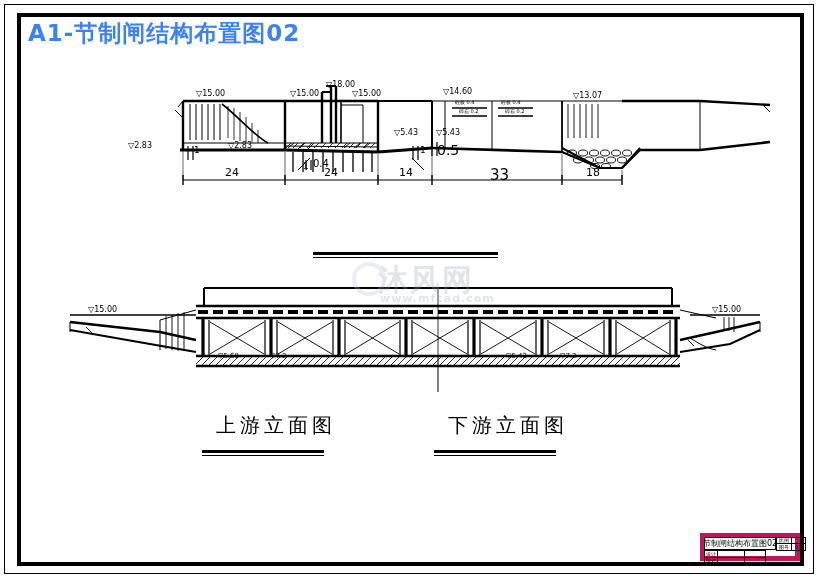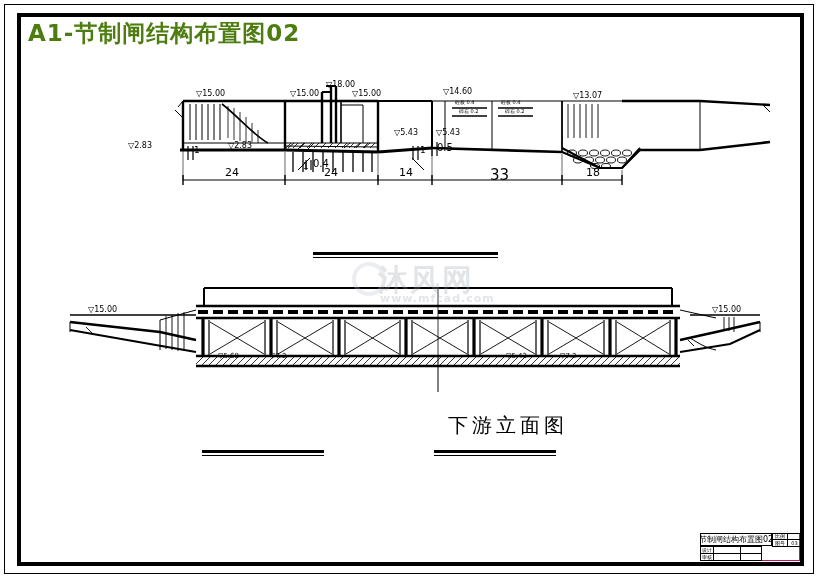--- a/index.html
+++ b/index.html
@@ -8,21 +8,21 @@
        font-family:"DejaVu Sans","Liberation Sans",sans-serif;}
   #sheet{position:relative;width:820px;height:579px;background:#fff;}
 
   
   .outer-frame{position:absolute;left:4px;top:4px;width:810px;height:570px;
                border:1px solid #000;box-sizing:border-box;}
   
   .inner-frame{position:absolute;left:17px;top:13px;width:787px;height:553px;
                border:4px solid #000;box-sizing:border-box;background:#fff;}
 
-  .title-main{position:absolute;left:28px;top:18px;color:#4d7c0f;
+  .title-main{position:absolute;left:28px;top:18px;color:#3b82f6;
               font-size:23px;font-weight:bold;letter-spacing:1px;
               font-family:"DejaVu Sans","Liberation Sans",sans-serif;
               white-space:nowrap;}
 
   svg{position:absolute;left:0;top:0;}
   .cap{position:absolute;font-size:20px;color:#000;letter-spacing:8px;
        white-space:nowrap;font-family:"DejaVu Sans",sans-serif;}
   .cap-rule{position:absolute;background:#000;}
   .cap-rule.thin{height:1px;}
   .cap-rule.thick{height:3px;}
@@ -30,21 +30,21 @@
   
   .wm{position:absolute;pointer-events:none;opacity:.28;}
   .wm-text{position:absolute;font-size:30px;font-weight:bold;color:#9aa3ad;
            letter-spacing:2px;white-space:nowrap;}
   .wm-url{position:absolute;font-size:11px;font-weight:bold;color:#9aa3ad;
           letter-spacing:1px;white-space:nowrap;}
   .wm-logo{position:absolute;width:34px;height:34px;border-radius:50%;
            border:4px solid #b9c2cc;box-sizing:border-box;}
 
   
-  .tb{position:absolute;border:1px solid #be185d;box-sizing:border-box;}
+  .tb{position:absolute;border:5px solid #be185d;box-sizing:border-box;}
   .tb-cell{position:absolute;box-sizing:border-box;border:1px solid #000;
            font-size:6px;line-height:1;color:#000;overflow:hidden;
            display:flex;align-items:center;justify-content:center;
            white-space:nowrap;}
   .tb-name{font-size:8px;letter-spacing:0px;}
   .tb-tiny{font-size:5px;}
 </style>
 </head>
 <body>
 
@@ -326,21 +326,21 @@
   <div>
     <span style="position:absolute;left:225px;top:166px;font-size:11px;">24</span>
     <span style="position:absolute;left:324px;top:166px;font-size:11px;">24</span>
     <span style="position:absolute;left:399px;top:166px;font-size:11px;">14</span>
     <span style="position:absolute;left:490px;top:166px;font-size:15px;">33</span>
     <span style="position:absolute;left:586px;top:166px;font-size:11px;">18</span>
   </div>
 
   <div>
     <span style="position:absolute;left:313px;top:158px;font-size:10px;">0.4</span>
-    <span style="position:absolute;left:437px;top:142px;font-size:10px;">0.5</span>
+    <span style="position:absolute;left:437px;top:142px;font-size:14px;">0.5</span>
     <span style="position:absolute;left:194px;top:145px;font-size:9px;">1</span>
     <span style="position:absolute;left:303px;top:161px;font-size:9px;">1</span>
     <span style="position:absolute;left:420px;top:145px;font-size:9px;">1</span>
     <span style="position:absolute;left:455px;top:99px;font-size:5px;">砼板 0.4</span>
     <span style="position:absolute;left:459px;top:108px;font-size:5px;">碎石 0.2</span>
     <span style="position:absolute;left:501px;top:99px;font-size:5px;">砼板 0.4</span>
     <span style="position:absolute;left:505px;top:108px;font-size:5px;">碎石 0.2</span>
   </div>
 
   <div>
@@ -354,20 +354,21 @@
 
   <div class="wm">
     <div class="wm-logo" style="left:352px;top:262px;"></div>
     <div class="wm-text" style="left:378px;top:260px;">沐风网</div>
     <div class="wm-url" style="left:380px;top:292px;">www.mfcad.com</div>
   </div>
 
   <div class="cap-rule thick" style="left:313px;top:252px;width:185px;"></div>
   <div class="cap-rule thin" style="left:313px;top:257px;width:185px;"></div>
 
+  <div class="cap" style="left:216px;top:412px;letter-spacing:4px;">上游立面图</div>
   <div class="cap-rule thick" style="left:202px;top:450px;width:122px;"></div>
   <div class="cap-rule thin" style="left:202px;top:455px;width:122px;"></div>
 
   <div class="cap" style="left:448px;top:412px;letter-spacing:4px;">下游立面图</div>
   <div class="cap-rule thick" style="left:434px;top:450px;width:122px;"></div>
   <div class="cap-rule thin" style="left:434px;top:455px;width:122px;"></div>
 
   <div class="tb" style="left:700px;top:533px;width:100px;height:28px;">
     <div class="tb-cell tb-name" style="left:-1px;top:-1px;width:72px;height:13px;">节制闸结构布置图02</div>
     <div class="tb-cell tb-tiny" style="left:71px;top:-1px;width:16px;height:7px;">比例</div>

